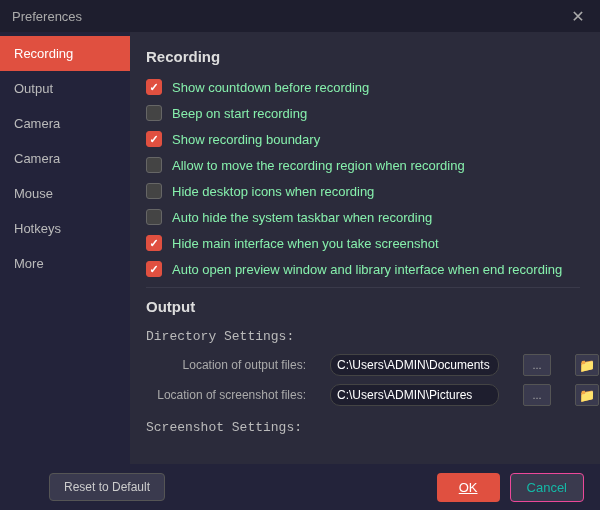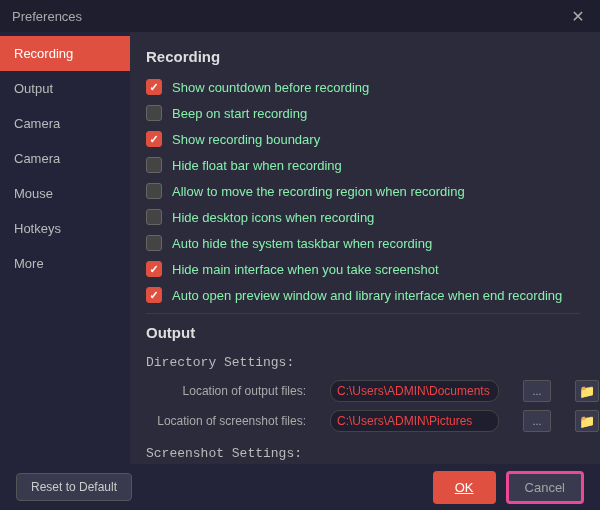--- a/index.html
+++ b/index.html
@@ -139,21 +139,21 @@
       color: #aaa;
       font-size: 12px;
       text-align: right;
       width: 160px;
       flex-shrink: 0;
     }
     .field-input {
       flex: 1;
       background: #1e1e2e;
       border: 1px solid #444;
-      color: #ef4444;
+      color: #ffffff;
       padding: 3px 6px;
       font-size: 12px;
       border-radius: 10px;
       outline: none;
     }
     .field-btn {
       width: 28px;
       height: 22px;
       background: #3a3a4e;
       border: 1px solid #555;
@@ -193,39 +193,40 @@
       flex-shrink: 0;
     }
     .btn-reset {
       background: #3a3a4e;
       border: 1px solid #555;
       color: #ccc;
       padding: 6px 14px;
       border-radius: 4px;
       cursor: pointer;
       font-size: 12px;
+      margin-left: 33px;
     }
     .footer-right {
       display: flex;
       gap: 10px;
     }
     .btn-ok {
       background: #e05040;
       border: none;
       color: #fff;
       padding: 6px 22px;
       border-radius: 4px;
       cursor: pointer;
       font-size: 13px;
       text-decoration: underline;
     }
     .btn-cancel {
       background: #3a3a4e;
-      border: 3px solid #ec4899;
-      color: #a3a3a3;
+      border: 1px solid #ec4899;
+      color: #14b8a6;
       padding: 6px 16px;
       border-radius: 4px;
       cursor: pointer;
       font-size: 13px;
     }
   </style>
 </head>
 <body>
 
 <div class="dialog">
@@ -258,24 +259,20 @@
       <div class="checkbox-row">
         <div class="checkbox-box unchecked"></div>
         <span class="checkbox-label">Beep on start recording</span>
       </div>
       <div class="checkbox-row">
         <div class="checkbox-box checked"></div>
         <span class="checkbox-label">Show recording boundary</span>
       </div>
       <div class="checkbox-row">
         <div class="checkbox-box unchecked"></div>
-        <span class="checkbox-label">Hide float bar when recording</span>
-      </div>
-      <div class="checkbox-row">
-        <div class="checkbox-box unchecked"></div>
         <span class="checkbox-label">Allow to move the recording region when recording</span>
       </div>
       <div class="checkbox-row">
         <div class="checkbox-box unchecked"></div>
         <span class="checkbox-label">Hide desktop icons when recording</span>
       </div>
       <div class="checkbox-row">
         <div class="checkbox-box unchecked"></div>
         <span class="checkbox-label">Auto hide the system taskbar when recording</span>
       </div>

